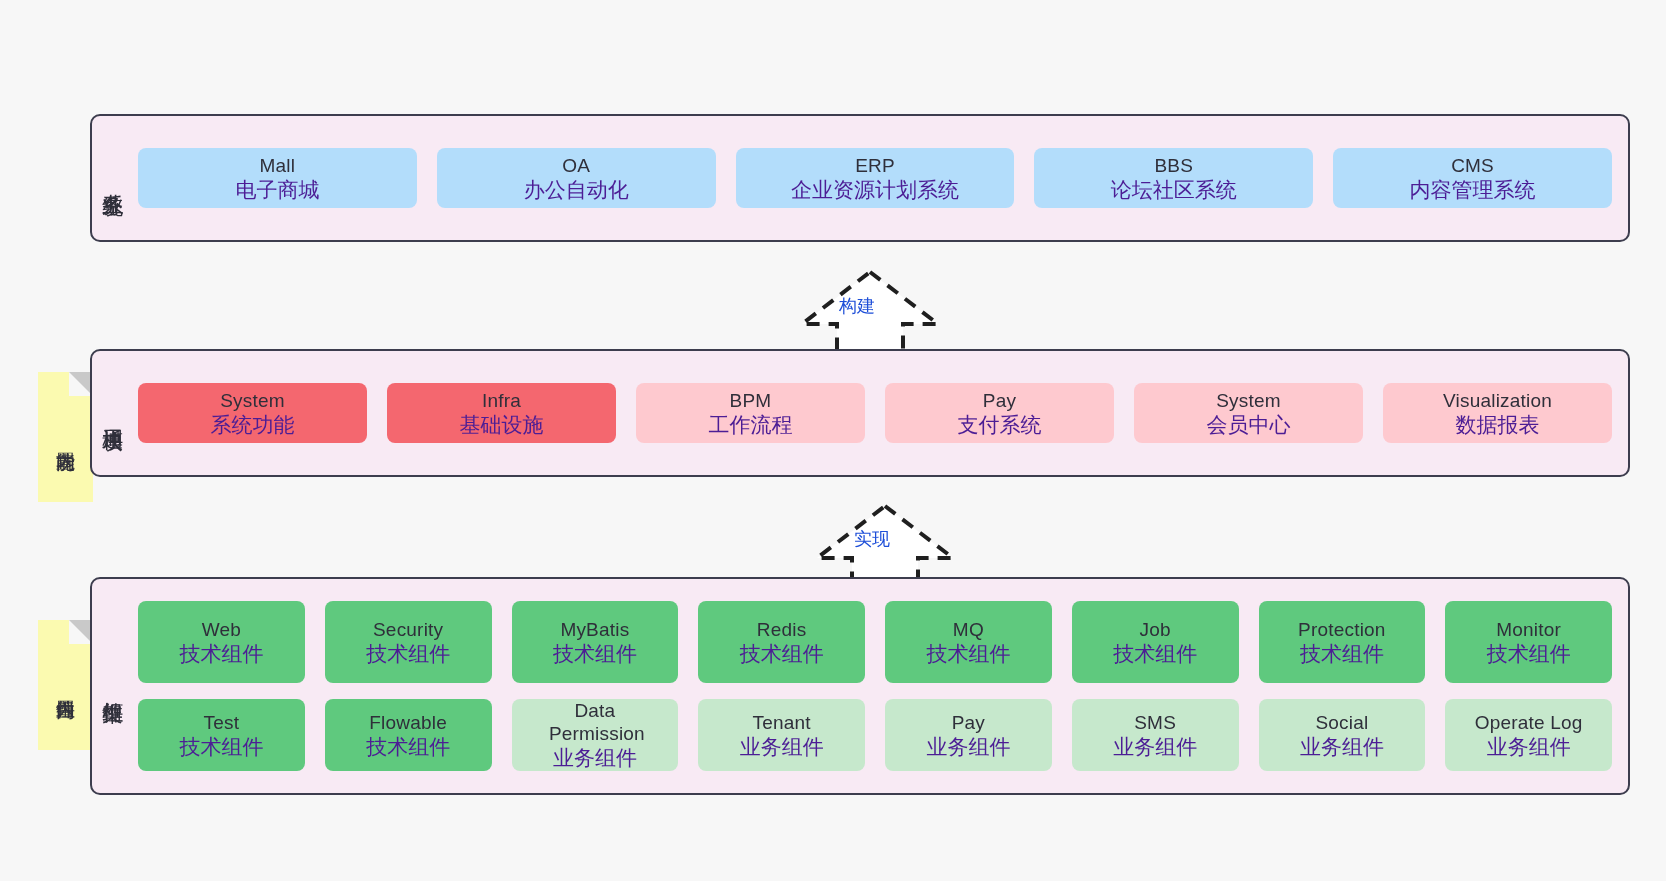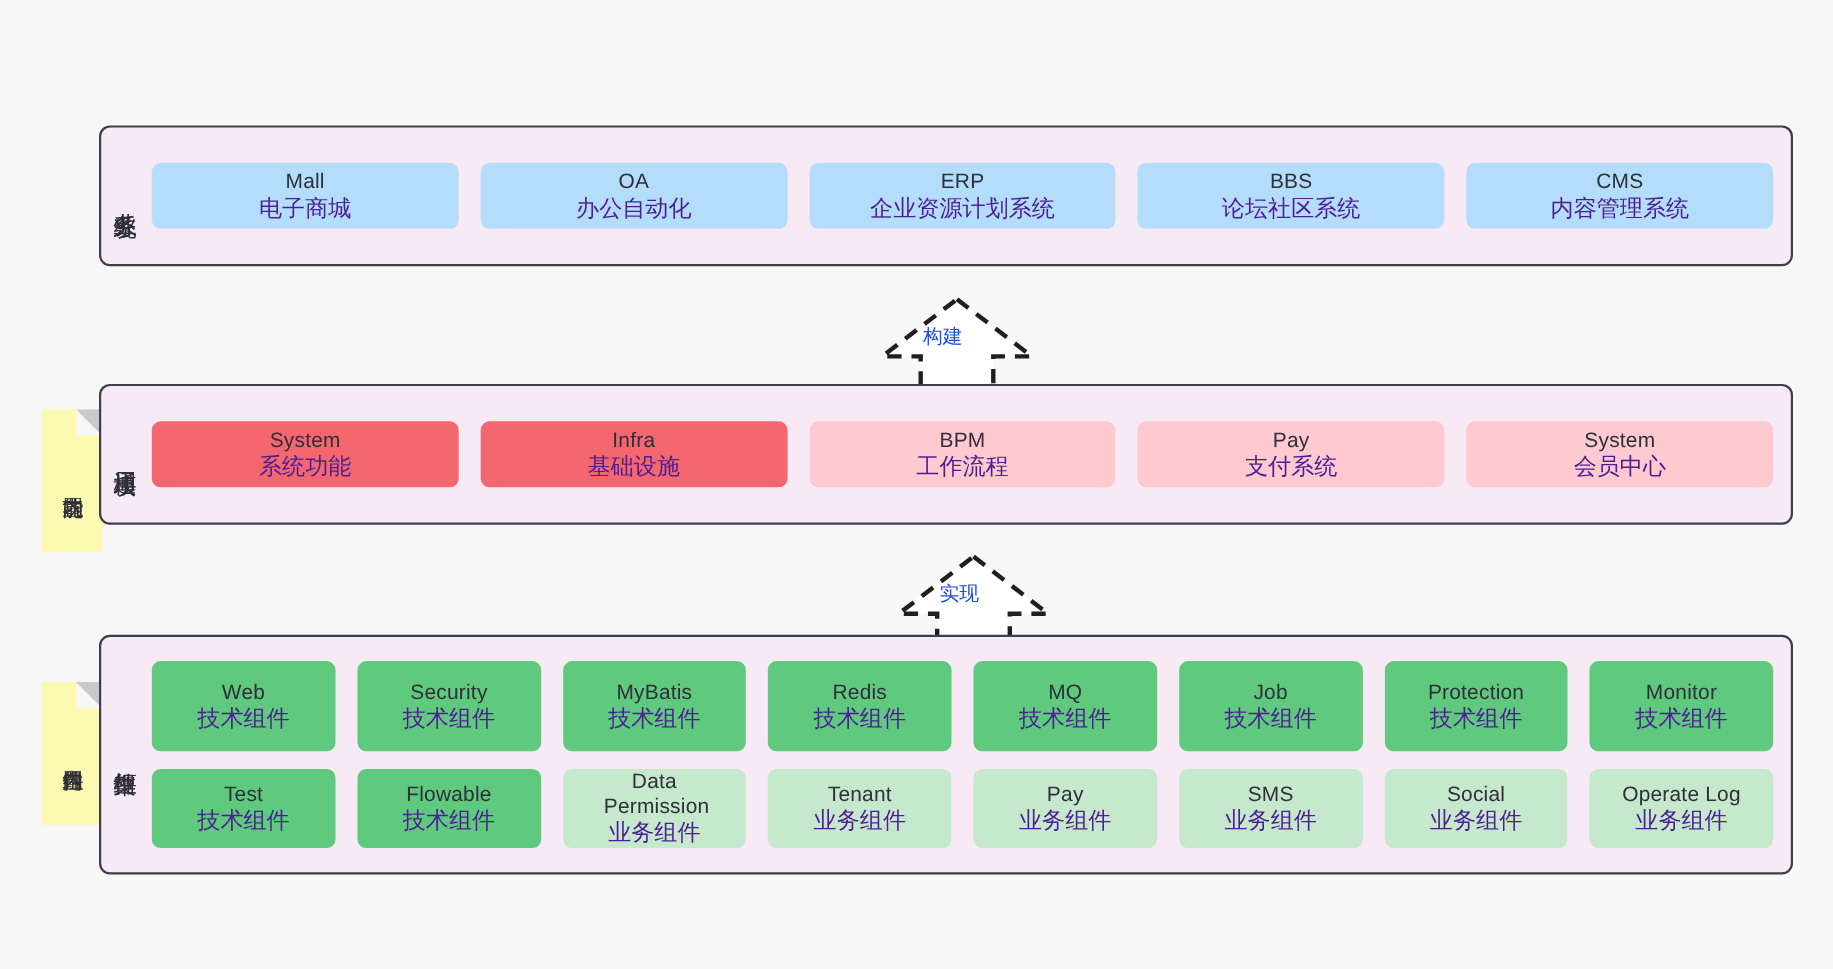--- a/index.html
+++ b/index.html
@@ -206,20 +206,24 @@
           <span class="c-cn">工作流程</span>
         </div>
         <div class="card pink">
           <span class="c-en">Pay</span>
           <span class="c-cn">支付系统</span>
         </div>
         <div class="card pink">
           <span class="c-en">System</span>
           <span class="c-cn">会员中心</span>
         </div>
+        <div class="card pink">
+          <span class="c-en">Visualization</span>
+          <span class="c-cn">数据报表</span>
+        </div>
       </div>
     </div>
   </div>
 
   <div class="uml-arrow" style="left:810px; top:502px; width:150px; height:90px;">
     <svg width="150" height="90" viewBox="0 0 150 90" fill="none" xmlns="http://www.w3.org/2000/svg">
       <path d="M75 4 L143 56 L108 56 L108 86 L42 86 L42 56 L7 56 Z" fill="#ffffff" stroke="#1f1f1f" stroke-width="4" stroke-dasharray="13 9" stroke-linejoin="miter"></path>
     </svg>
   </div>
   <div class="uml-label" style="left:854px; top:527px;">实现</div>

